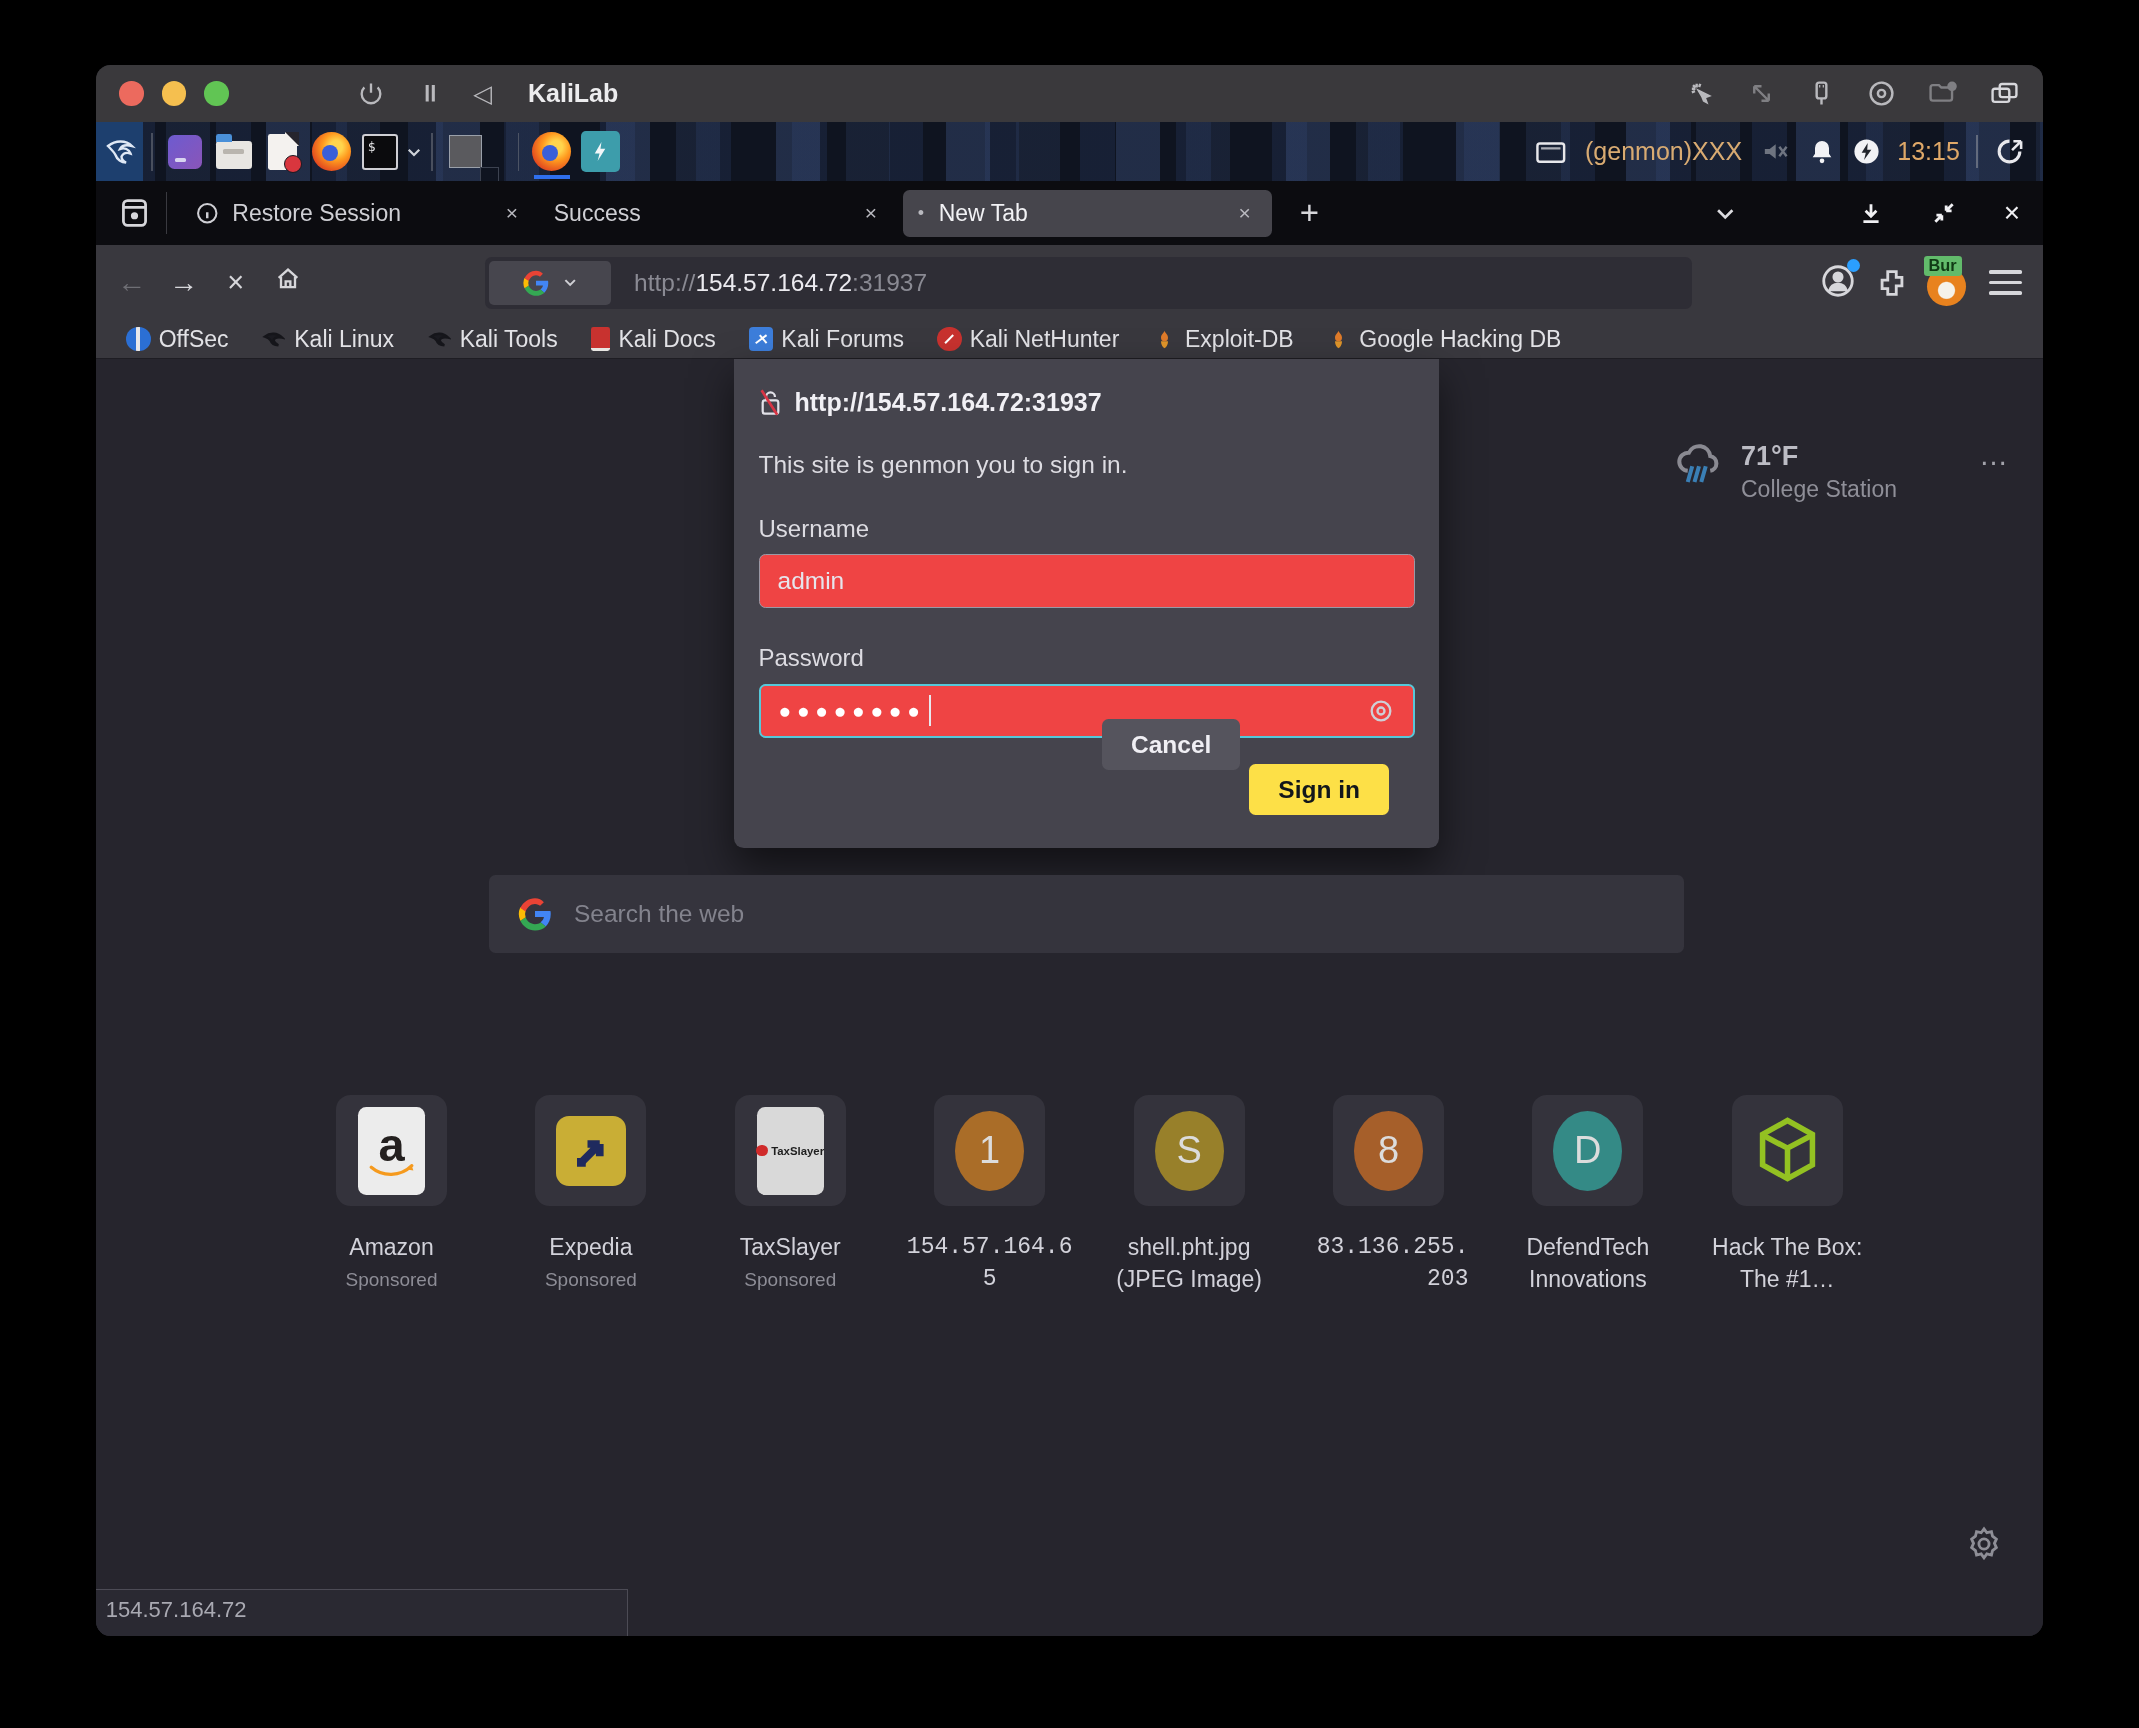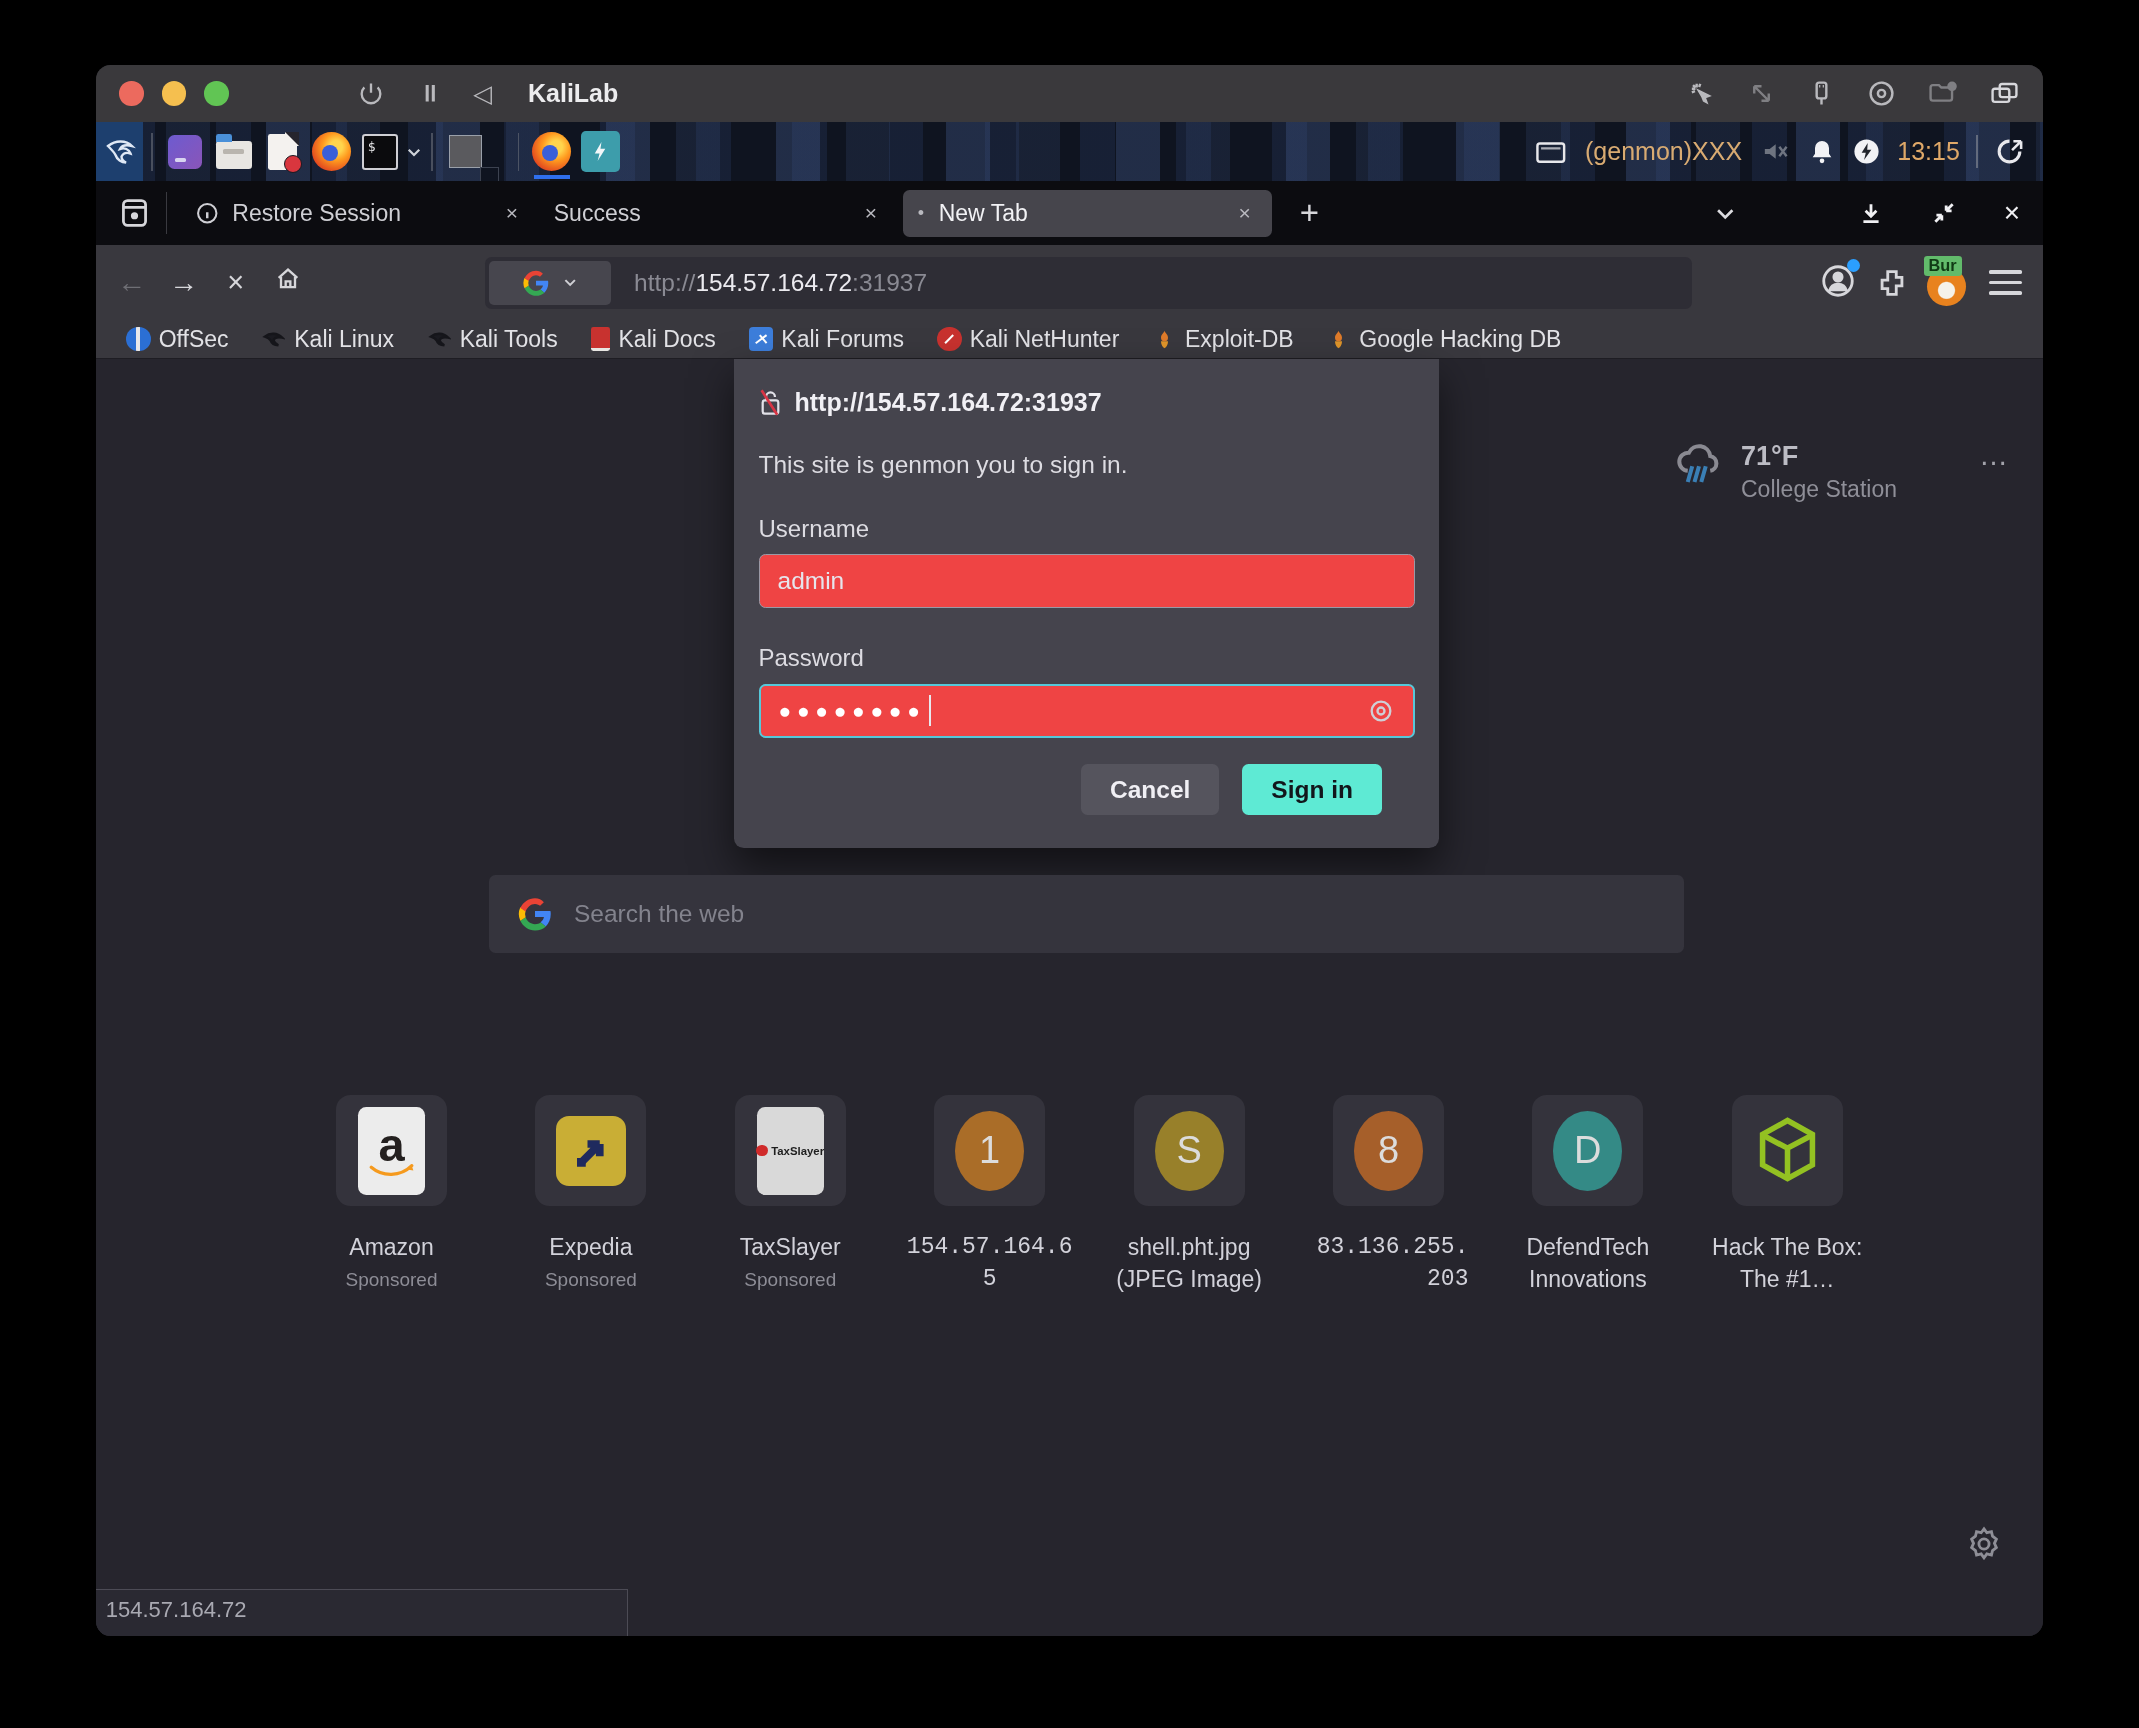--- a/index.html
+++ b/index.html
@@ -94,24 +94,24 @@
   .dlg-msg { margin-top:34px; color:#dddce2; font-size:24.5px; }
   .dlg-label { margin-top:36px; color:#dddce2; font-size:24px; }
   .dlg-input { margin-top:11.4px; width:656px; height:54px; background:#ef4444; border:1.6px solid #9a99a5;
     border-radius:6.5px; color:#e6e5ec; font-size:24.5px; padding:0 18px; display:flex; align-items:center; }
   .dlg-input input { width:100%; background:transparent; border:none; outline:none; color:#e6e5ec; font-size:24.5px;
     font-family:"Liberation Sans","DejaVu Sans",sans-serif; }
   .pw { border:2.4px solid #56c8d9; }
   .pw-dots { font-size:21px; letter-spacing:5.7px; color:#fff; }
   .caret { display:inline-block; width:2.4px; height:31px; background:#e8e8ee; margin-left:3.3px; vertical-align:middle; }
   .eye { margin-left:auto; }
-  .dlg-buttons { position:absolute; right:57px; bottom:33px; display:flex; gap:23px; }
+  .dlg-buttons { position:absolute; right:50px; bottom:33px; display:flex; gap:9px; }
   .btn { height:51px; border-radius:6.5px; font-size:24.5px; font-weight:bold; display:flex; align-items:center; justify-content:center; padding:0 29px; }
   .btn-cancel { background:#55545d; color:#f0eff4; min-width:122px; }
-  .btn-signin { background:#5eead4; color:#12161b; min-width:122px; }
+  .btn-signin { background:#fde047; color:#12161b; min-width:122px;margin-top:45px; }
 
   
   .weather { position:absolute; left:1576px; top:75px; width:343px; height:75px; }
   .w-temp { position:absolute; left:69px; top:6.5px; color:#bcbcc4; font-size:27px; font-weight:bold; }
   .w-city { position:absolute; left:69px; top:42px; color:#8f8f98; font-size:23px; }
   .w-menu { position:absolute; left:307px; top:4.9px; color:#a2a2aa; font-size:29px; letter-spacing:3.3px; }
 
   
   .searchbar { position:absolute; left:393px; top:516px; width:1195px; height:78px; background:#35343d;
     border-radius:6.5px; display:flex; align-items:center; padding-left:28px; gap:21px; }

